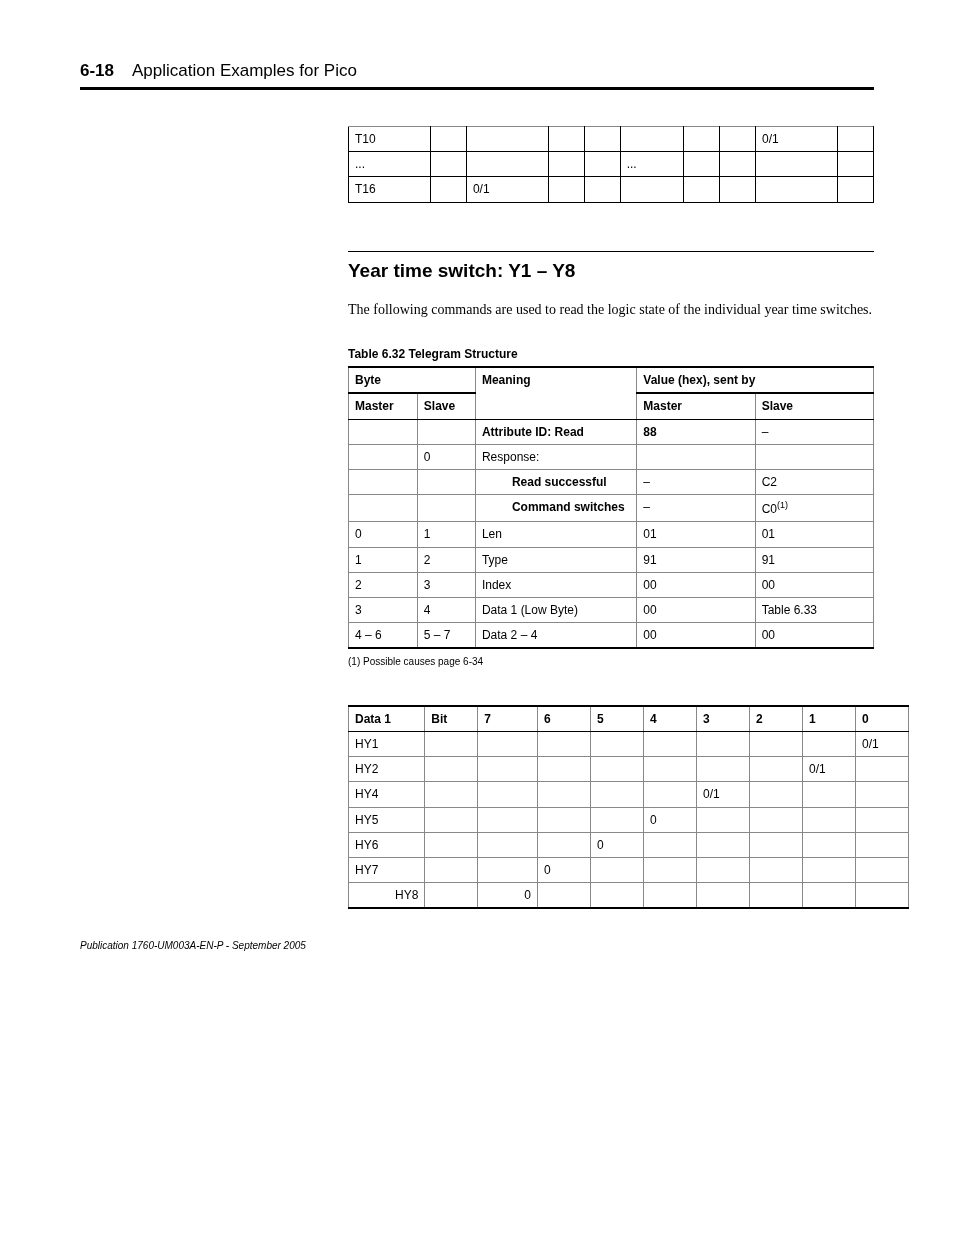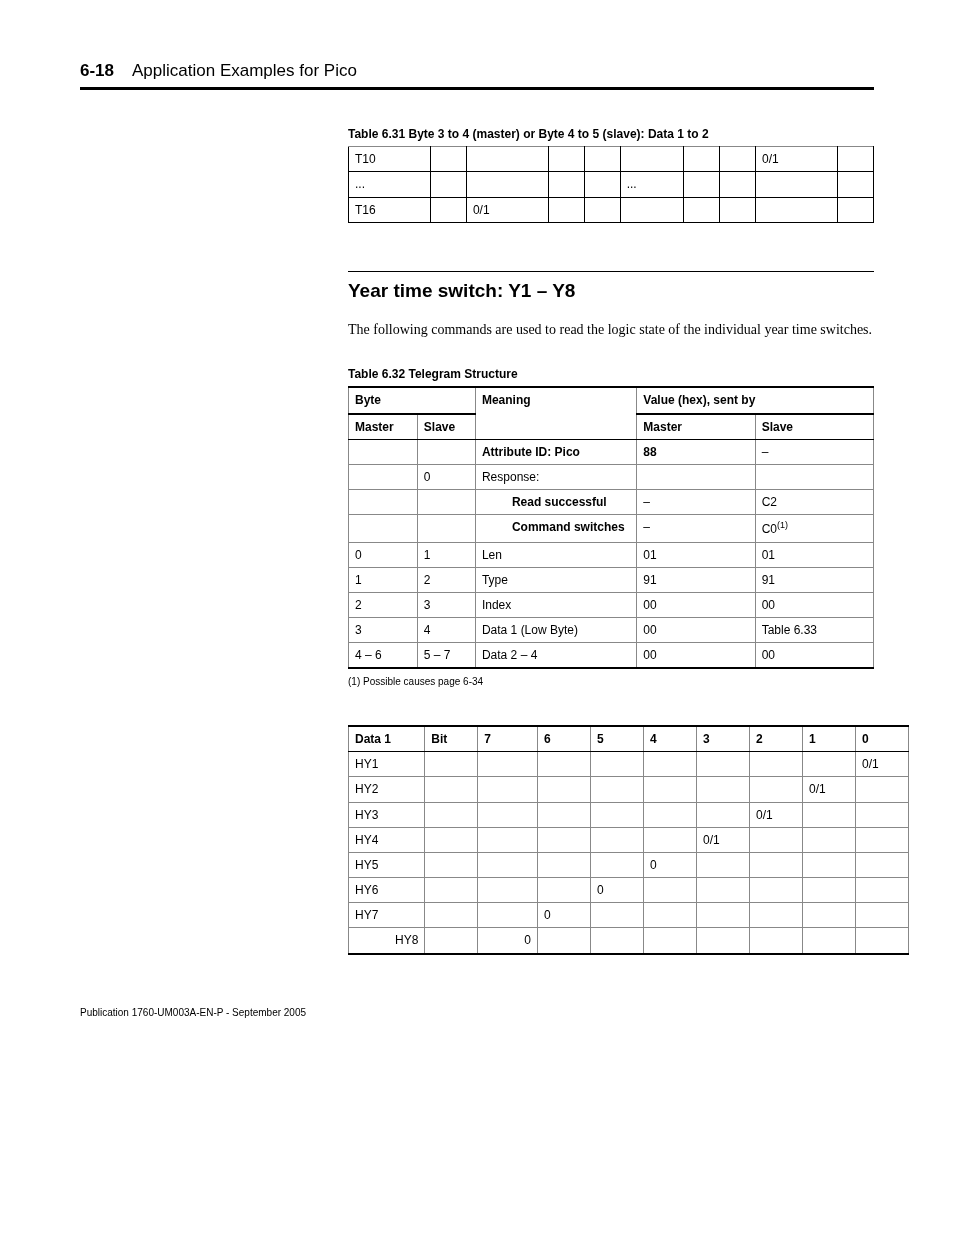--- a/index.html
+++ b/index.html
@@ -66,34 +66,33 @@
   .t633 .d1 { width: 72px; }
   .t633 .bit { width: 42px; }
   .t633 .bx { width: 46px; }
   .t633 tr.lastline td { border-bottom: 2px solid #000; padding-left: 46px; }
   .t633 { margin-bottom: 20px; }
 
   .example { font-family: Georgia, 'Times New Roman', serif; font-size: 14px; }
   .sub { font-size: 10px; vertical-align: sub; }
   .sup { font-size: 9px; vertical-align: super; }
 
-  .pub { font-size: 10px; margin-top: 51px; }
+  .pub { font-size: 10px; margin-top: 30px; font-style: italic; }
 </style>
 </head>
 <body>
 
 <div class="page-head">
   <span class="pn">6-18</span>
   <span>Application Examples for Pico</span>
 </div>
 <hr class="thick-rule">
 
 <div class="content">
 
-  <div class="tbl-caption">Table 6.31 Byte 3 to 4 (master) or Byte 4 to 5 (slave):  Data 1 to 2</div>
   <table class="t631">
     <tbody id="t631-body">
         <tr>
           <td>T10</td>
           <td></td>
           <td></td>
           <td></td>
           <td></td>
           <td></td>
           <td></td>
@@ -143,21 +142,21 @@
         <th class="master-col">Master</th>
         <th class="slave-col">Slave</th>
         <th class="vm-col">Master</th>
         <th class="vs-col">Slave</th>
       </tr>
     </thead>
     <tbody id="t632-body">
         <tr>
           <td></td>
           <td></td>
-          <td><b>Attribute ID: Pico</b></td>
+          <td><b>Attribute ID: Read</b></td>
           <td><b>88</b></td>
           <td>–</td>
         </tr>
         <tr>
           <td></td>
           <td>0</td>
           <td>Response:</td>
           <td></td>
           <td></td>
         </tr>
@@ -248,32 +247,20 @@
           <td></td>
           <td></td>
           <td></td>
           <td></td>
           <td></td>
           <td></td>
           <td>0/1</td>
           <td></td>
         </tr>
         <tr>
-          <td>HY3</td>
-          <td></td>
-          <td></td>
-          <td></td>
-          <td></td>
-          <td></td>
-          <td></td>
-          <td>0/1</td>
-          <td></td>
-          <td></td>
-        </tr>
-        <tr>
           <td>HY4</td>
           <td></td>
           <td></td>
           <td></td>
           <td></td>
           <td></td>
           <td>0/1</td>
           <td></td>
           <td></td>
           <td></td>

